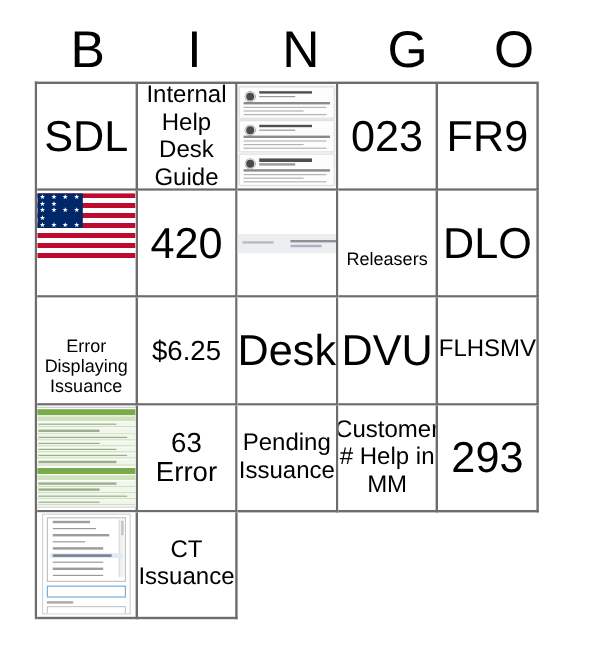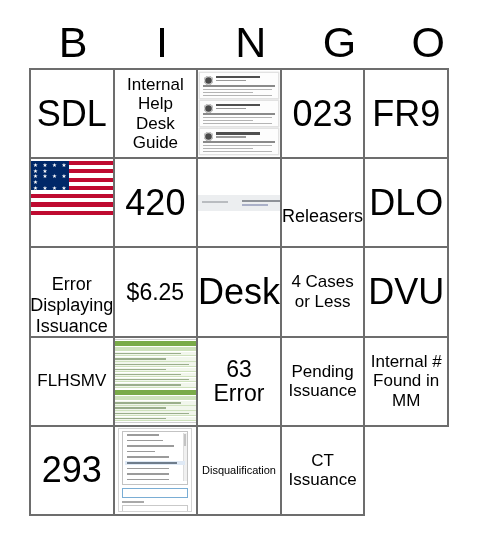--- a/index.html
+++ b/index.html
@@ -69,22 +69,22 @@
     text-align: center;
     color: #000000;
     line-height: 1.05;
     padding: 0 3px;
     word-wrap: break-word;
     font-weight: 400;
   }
   
   .sz-xl  { font-size: 36px; }
   .sz-lg  { font-size: 23px; }
-  .sz-md  { font-size: 17px; line-height: 1.15; }
-  .sz-sm  { font-size: 18px; line-height: 1.15; margin-top: 27px; }
+  .sz-md  { font-size: 20px; line-height: 1.15; }
+  .sz-sm  { font-size: 15px; line-height: 1.15; margin-top: 27px; }
   .sz-xs  { font-size: 11px; line-height: 1.15; }
 
   
   .flag-wrap {
     position: absolute;
     left: 0; top: 2px;
     width: 100%;
     display: flex;
     justify-content: center;
     align-items: flex-start;
@@ -445,23 +445,20 @@
     <div class="cell">
       <div class="cell-text sz-sm">Error Displaying Issuance</div>
     </div>
     <div class="cell">
       <div class="cell-text sz-lg">$6.25</div>
     </div>
     <div class="cell">
       <div class="cell-text sz-xl">Desk</div>
     </div>
     <div class="cell">
-      <div class="cell-text sz-md">4 Cases or Less</div>
-    </div>
-    <div class="cell">
       <div class="cell-text sz-xl">DVU</div>
     </div>
 
     <div class="cell">
       <div class="cell-text sz-md">FLHSMV</div>
     </div>
     <div class="cell">
       <div class="greendoc">
         <div class="gd-band"></div>
         <div class="gd-sub"></div>
@@ -487,21 +484,21 @@
       <div class="cell-text sz-sm"></div>
     </div>
     <div class="cell">
       <div class="cell-text sz-lg">63 Error</div>
     </div>
     <div class="cell">
       <div class="cell-text sz-md">Pending Issuance</div>
     </div>
 
     <div class="cell">
-      <div class="cell-text sz-md">Internal # Found in MM</div>
+      <div class="cell-text sz-md">Customer # Help in MM</div>
     </div>
     <div class="cell">
       <div class="cell-text sz-xl">293</div>
     </div>
     <div class="cell">
       <div class="formshot">
         <div class="fs-listbox">
           <div class="fs-scroll"></div>
           <div class="fs-opt"></div>
           <div class="fs-opt"></div>
@@ -513,20 +510,17 @@
           <div class="fs-opt"></div>
           <div class="fs-opt"></div>
         </div>
         <div class="fs-input"></div>
         <div class="fs-label"></div>
         <div class="fs-field"></div>
       </div>
       <div class="cell-text sz-sm"></div>
     </div>
     <div class="cell">
-      <div class="cell-text sz-xs">Disqualification</div>
-    </div>
-    <div class="cell">
       <div class="cell-text sz-md">CT Issuance</div>
     </div>
 
   </div>
 </div>
 
 </body></html>

